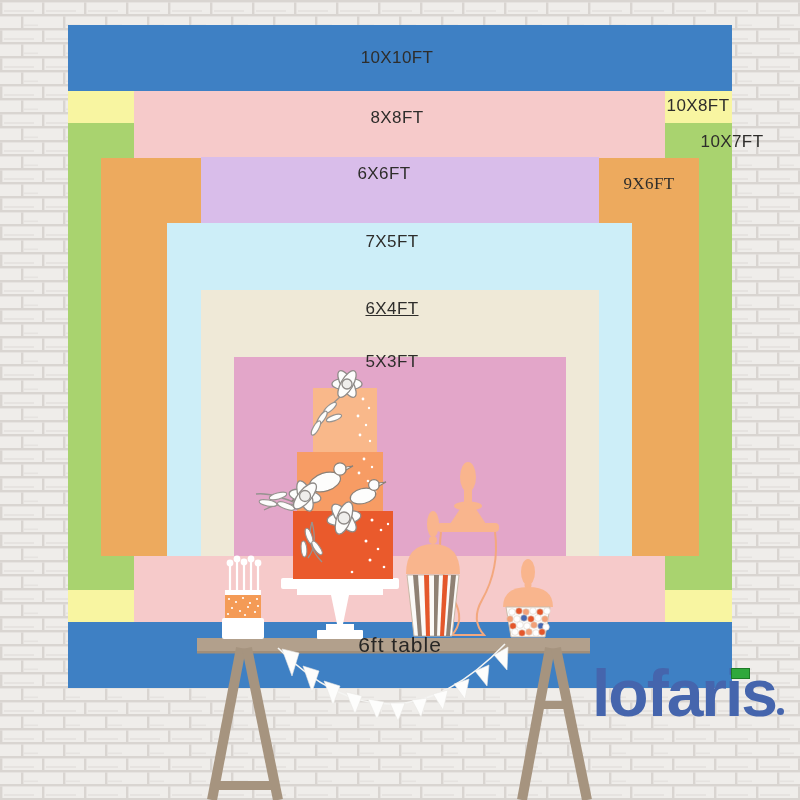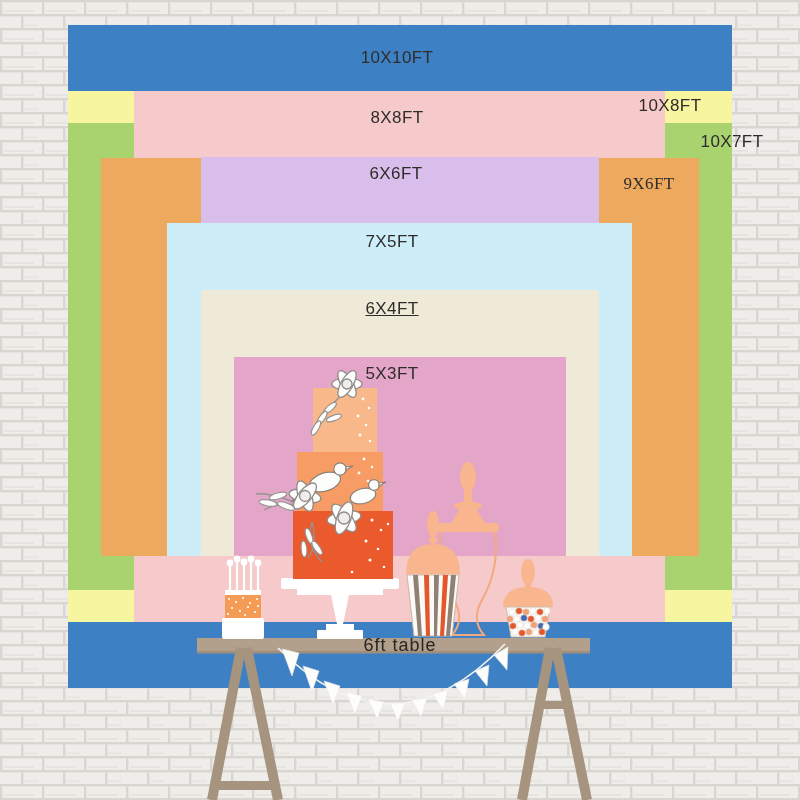--- a/index.html
+++ b/index.html
@@ -9,21 +9,21 @@
   .backdrop-stack{position:absolute;left:0;top:0;width:800px;height:800px;z-index:2;}
   .bd-rect{position:absolute;}
   .bd-label{
     position:absolute;transform:translate(-50%,-50%);
     font-size:17px;color:#2e2d2b;letter-spacing:.4px;white-space:nowrap;
     z-index:40;font-family:"Liberation Sans",sans-serif;
   }
   .illustration{position:absolute;left:0;top:0;z-index:10;}
   .table-label{
     position:absolute;left:400px;top:645px;transform:translate(-50%,-50%);
-    font-size:18px;color:#272625;letter-spacing:1px;z-index:45;white-space:nowrap;
+    font-size:21px;color:#272625;letter-spacing:1px;z-index:45;white-space:nowrap;
   }
   .logo{
     position:absolute;left:592px;top:660px;z-index:46;
     font-size:66px;font-weight:bold;line-height:1;letter-spacing:-2px;
     color:#4565ad;font-family:"Liberation Sans",sans-serif;
   }
   .logo-chip{position:absolute;left:139px;top:8px;width:17px;height:9px;background:#2fa83c;border:1px solid #1d7a26;}
   .logo-reg{position:absolute;left:185px;top:48px;width:7px;height:7px;border-radius:50%;background:#4565ad;}
 </style>
 </head>
@@ -50,28 +50,28 @@
       <div class="bd-rect" style="left: 68px; top: 25px; width: 664px; height: 663px; background: rgb(62, 128, 196);"></div>
       <div class="bd-rect" style="left: 68px; top: 91px; width: 664px; height: 531px; background: rgb(248, 245, 161);"></div>
       <div class="bd-rect" style="left: 68px; top: 123px; width: 664px; height: 467px; background: rgb(169, 211, 111);"></div>
       <div class="bd-rect" style="left: 134px; top: 91px; width: 531px; height: 531px; background: rgb(246, 202, 202);"></div>
       <div class="bd-rect" style="left: 101px; top: 158px; width: 598px; height: 398px; background: rgb(237, 170, 94);"></div>
       <div class="bd-rect" style="left: 201px; top: 157px; width: 398px; height: 399px; background: rgb(217, 189, 234);"></div>
       <div class="bd-rect" style="left: 167px; top: 223px; width: 465px; height: 333px; background: rgb(205, 238, 248);"></div>
       <div class="bd-rect" style="left: 201px; top: 290px; width: 398px; height: 266px; background: rgb(239, 233, 215);"></div>
       <div class="bd-rect" style="left: 234px; top: 357px; width: 332px; height: 199px; background: rgb(227, 166, 201);"></div>
       <span class="bd-label" style="left: 397px; top: 58px;">10X10FT</span>
-      <span class="bd-label" style="left: 670px; top: 106px;">10X8FT</span>
+      <span class="bd-label" style="left: 698px; top: 106px;">10X8FT</span>
       <span class="bd-label" style="left: 732px; top: 142px;">10X7FT</span>
       <span class="bd-label" style="left: 397px; top: 118px;">8X8FT</span>
       <span class="bd-label" style="left: 649px; top: 184px; font-family: Liberation Serif, serif;">9X6FT</span>
-      <span class="bd-label" style="left: 396px; top: 174px;">6X6FT</span>
+      <span class="bd-label" style="left: 384px; top: 174px;">6X6FT</span>
       <span class="bd-label" style="left: 392px; top: 242px;">7X5FT</span>
       <span class="bd-label" style="left: 392px; top: 309px; text-decoration: underline;">6X4FT</span>
-      <span class="bd-label" style="left: 392px; top: 374px;">5X3FT</span>
+      <span class="bd-label" style="left: 392px; top: 362px;">5X3FT</span>
     </div>
 
   <svg class="illustration" width="800" height="800" viewBox="0 0 800 800" aria-hidden="true">
 
     <g>
       <path d="M441,532 C437,562 445,584 454,600 C462,614 460,626 452,635 L484,635 C476,626 474,614 482,600 C491,584 499,562 495,532" fill="none" stroke="#f3a87e" stroke-width="2"></path>
       <ellipse cx="468" cy="477" rx="8" ry="15" fill="#f9b58d"></ellipse>
       <rect x="464" y="489" width="8" height="15" fill="#f9b58d"></rect>
       <ellipse cx="468" cy="506" rx="14" ry="4.5" fill="#f9b58d"></ellipse>
       <polygon points="450,524 486,524 476,509 460,509" fill="#f9b58d"></polygon>
@@ -271,14 +271,19 @@
         <polygon points="433,694 448,690 443,710"></polygon>
         <polygon points="454,684 469,679 465,699"></polygon>
         <polygon points="475,671 489,665 487,686"></polygon>
         <polygon points="494,655 508,647 507,670"></polygon>
       </g>
     </g>
   </svg>
 
   <span class="table-label">6ft table</span>
 
+  <div class="logo">
+    <span>lofaris</span>
+    <span class="logo-chip"></span>
+    <span class="logo-reg"></span>
+  </div>
 
 </div>
 
 </body></html>

